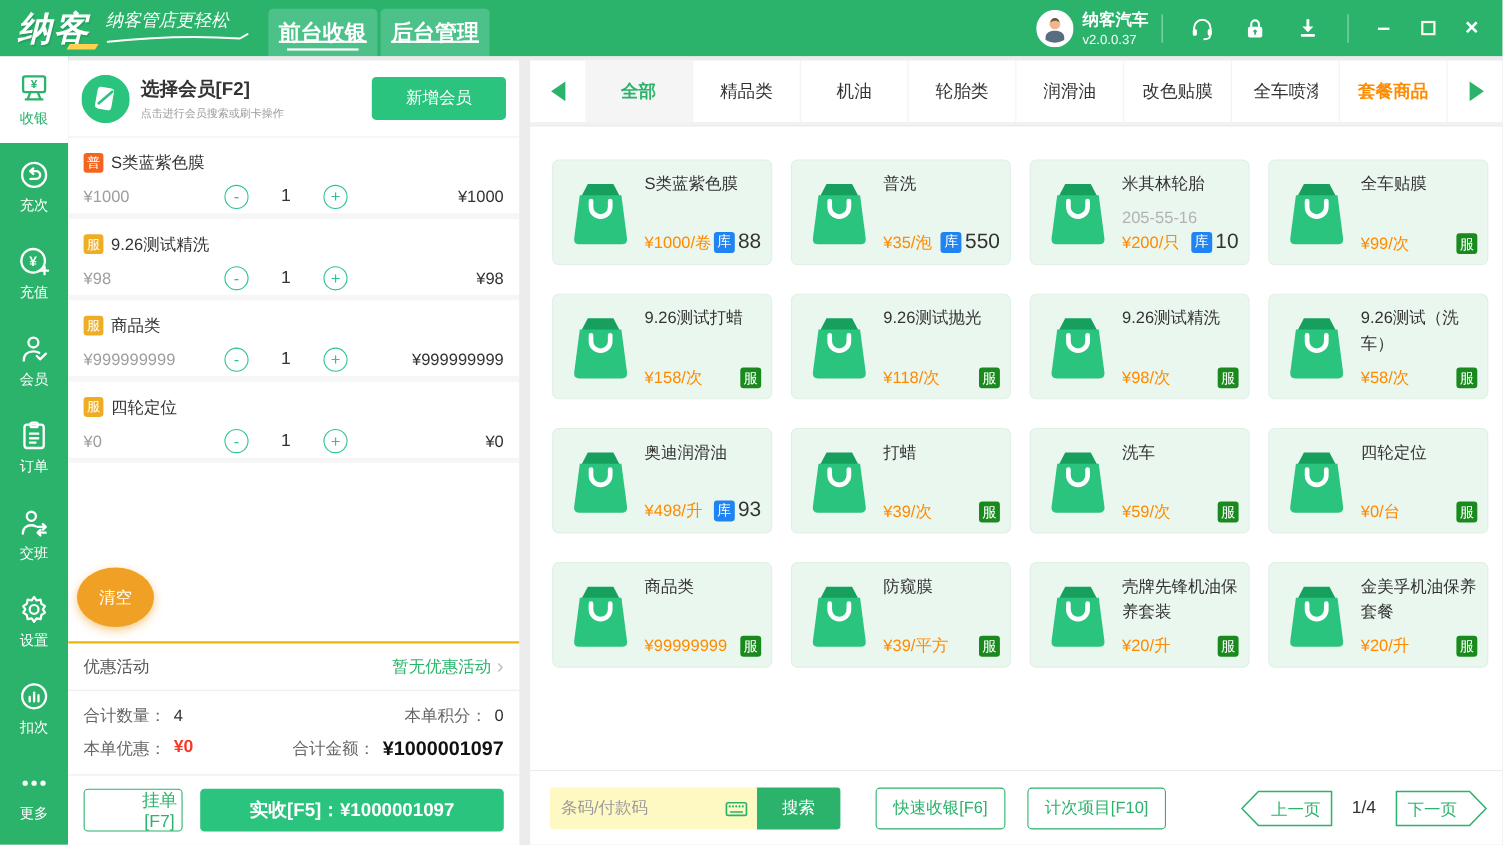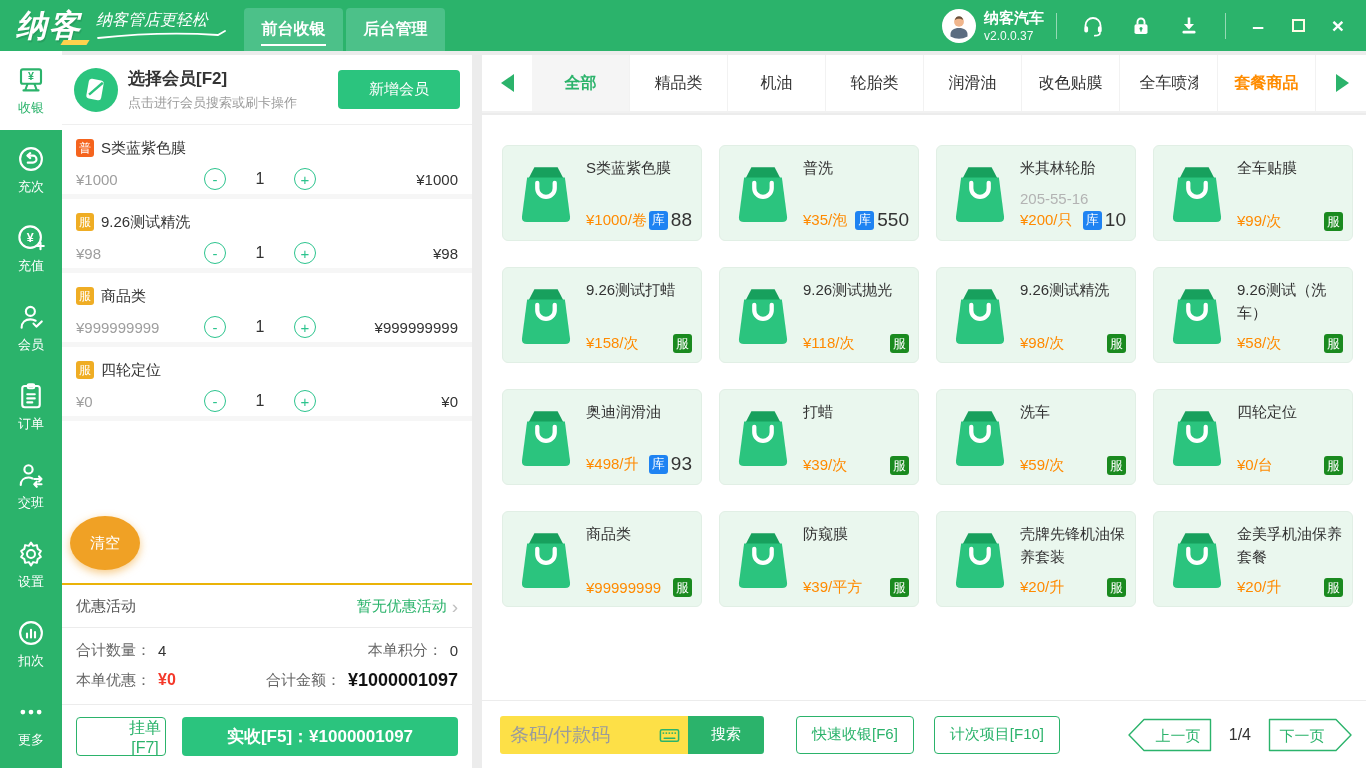--- a/index.html
+++ b/index.html
@@ -7,21 +7,21 @@
   body { font-family:"Liberation Sans","DejaVu Sans",sans-serif; background:#ececec; position:relative; color:#333; }
 
   
   .header{ position:absolute; top:0; left:0; width:1366px; height:51px; background:#2bb36b; display:flex; align-items:center; z-index:5; }
   .logo{ position:relative; margin-left:16px; display:flex; align-items:center; }
   .logo-text{ font-size:31px; font-weight:bold; font-style:italic; color:#fff; letter-spacing:2px; text-shadow:1px 2px 0 rgba(0,0,0,.10); }
   .logo-accent{ position:absolute; bottom:2px; left:46px; width:26px; height:5px; background:#ffd24d; transform:skewX(-32deg); }
   .slogan{ margin-left:14px; color:#fff; font-size:16px; font-style:italic; font-family:"Liberation Serif","DejaVu Serif",serif; display:flex; flex-direction:column; line-height:1.1; }
   .swoosh{ margin-top:1px; }
   .h-tabs{ display:flex; margin-left:16px; align-self:flex-end; }
-  .h-tab{ width:99px; height:43px; background:#4cc189; border-radius:4px 4px 0 0; margin-right:3px; display:flex; align-items:center; justify-content:center; color:#fff; font-size:16px; font-weight:bold; cursor:pointer; position:relative; }
+  .h-tab{ width:99px; height:43px; background:#4cc189; border-radius:4px 4px 0 0; margin-right:3px; display:flex; align-items:center; justify-content:center; color:#fff; font-size:20px; font-weight:bold; cursor:pointer; position:relative;text-decoration:underline; }
   .h-tab.active::after{ content:""; position:absolute; bottom:5px; left:17px; width:65px; height:2px; background:#fff; }
   .h-right{ margin-left:auto; display:flex; align-items:center; margin-right:8px; }
   .u-col{ margin-left:8px; color:#fff; }
   .u-name{ font-size:15px; font-weight:bold; }
   .u-ver{ font-size:12px; opacity:.95; margin-top:1px; }
   .h-div{ width:1px; height:26px; background:rgba(255,255,255,.5); margin:0 12px; }
   .h-ic{ width:24px; height:24px; margin:0 12px; cursor:pointer; }
   .win{ width:30px; height:30px; display:flex; align-items:center; justify-content:center; color:#fff; font-size:21px; margin:0 5px; cursor:pointer; font-weight:bold; }
   .max-box{ width:13px; height:13px; border:2px solid #fffce6; display:inline-block; }
 
@@ -31,21 +31,21 @@
   .sb-item.active{ background:#fff; color:#2bb36b; }
   .sb-icon{ width:30px; height:30px; }
   .sb-icon svg{ width:100%; height:100%; }
   .sb-label{ font-size:13px; }
 
   
   .cart-panel{ position:absolute; left:62px; top:55px; width:410px; bottom:0; background:#fff; }
   .member{ height:70px; display:flex; align-items:center; padding:0 12px; border-bottom:1px solid #efefef; }
   .m-texts{ margin-left:10px; }
   .m-title{ font-size:17px; font-weight:bold; color:#333; }
-  .m-sub{ font-size:13px; color:#9b9b9b; margin-top:4px; }
+  .m-sub{ font-size:10px; color:#9b9b9b; margin-top:4px; }
   .m-add{ margin-left:auto; background:#2bc47e; color:#fff; font-size:15px; border:none; border-radius:4px; padding:10px 31px; cursor:pointer; }
   .cart-items{ overflow:hidden; }
   .cart-item{ height:74px; border-bottom:5px solid #f6f6f6; padding:13px 14px 0; }
   .ci-title{ display:flex; align-items:center; gap:7px; height:20px; }
   .ci-badge{ width:18px; height:18px; border-radius:3px; color:#fff; font-size:12px; display:flex; align-items:center; justify-content:center; flex:none; }
   .ci-name{ font-size:15px; color:#333; }
   .ci-row{ display:flex; align-items:center; margin-top:10px; }
   .ci-price{ font-size:15px; color:#9e9e9e; width:128px; }
   .ci-minus,.ci-plus{ width:22px; height:22px; border:1px solid #2cc48e; border-radius:50%; color:#2cc48e; font-size:15px; display:flex; align-items:center; justify-content:center; cursor:pointer; background:#fff; line-height:1; }
   .ci-qty{ width:68px; text-align:center; font-size:16px; color:#333; }
@@ -84,21 +84,21 @@
   .card-sub{ margin-top:auto; font-size:15px; color:#b3b3b3; }
   .card-price-row{ margin-top:auto; display:flex; align-items:center; }
   .card-sub:not([hidden]) ~ .card-price-row{ margin-top:2px; }
   .card-price{ font-size:15px; color:#ff8a00; white-space:nowrap; }
   .badge-stock,.badge-service{ width:19px; height:19px; border-radius:3px; color:#fff; font-size:13px; display:flex; align-items:center; justify-content:center; flex:none; margin-left:auto; }
   .badge-stock{ background:#1f83f2; }
   .badge-service{ background:#1a8a1f; }
   .stock-num{ font-size:19px; color:#333; margin-left:3px; flex:none; }
   .cat-footer{ position:absolute; bottom:0; height:68px; left:0; right:0; background:#fff; border-top:1px solid #ececec; display:flex; align-items:center; padding:0 12px 0 18px; }
   .inp-wrap{ position:relative; width:188px; height:38px; flex:none; }
-  .inp-wrap input{ width:100%; height:100%; background:#fde047; border:none; border-radius:3px 0 0 3px; padding:0 36px 0 10px; font-size:19px; color:#333; outline:none; }
+  .inp-wrap input{ width:100%; height:100%; background:#fef9c3; border:none; border-radius:3px 0 0 3px; padding:0 36px 0 10px; font-size:15px; color:#333; outline:none; }
   .inp-wrap input::placeholder{ color:#9b9b9b; }
   .kb-ic{ position:absolute; right:7px; top:8px; width:23px; height:23px; cursor:pointer; }
   .search-btn{ width:76px; height:38px; background:#2bb36b; border:none; border-radius:0 3px 3px 0; color:#fff; font-size:15px; cursor:pointer; flex:none; }
   .outline-btn{ height:38px; background:#fff; border:1px solid #2bb36b; border-radius:4px; color:#2bb36b; font-size:15px; cursor:pointer; padding:0 15px; flex:none; }
   .quick-btn{ margin-left:32px; }
   .count-btn{ margin-left:20px; }
   .pager{ margin-left:auto; display:flex; align-items:center; gap:15px; }
   .page-num{ font-size:16px; color:#333; }
   .pg-btn{ cursor:pointer; display:block; }
 </style>

